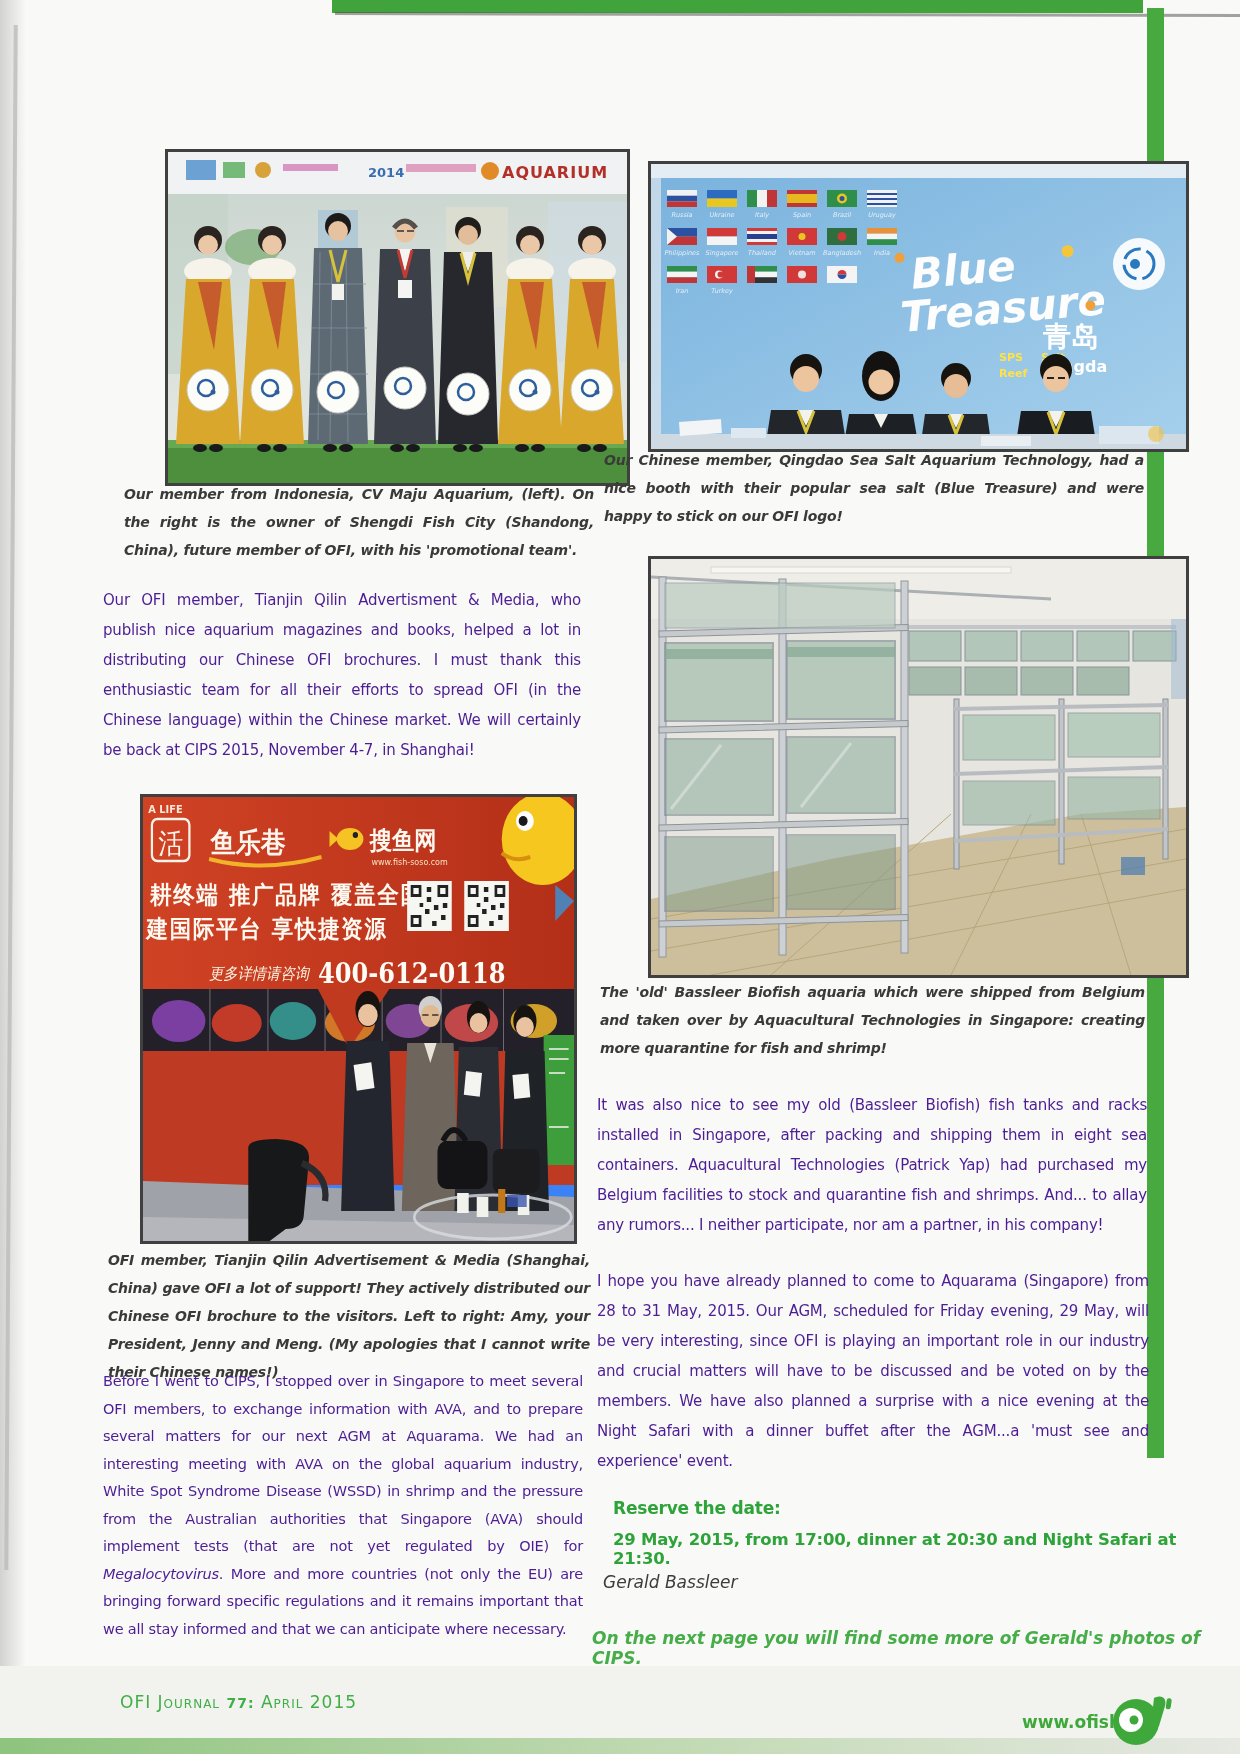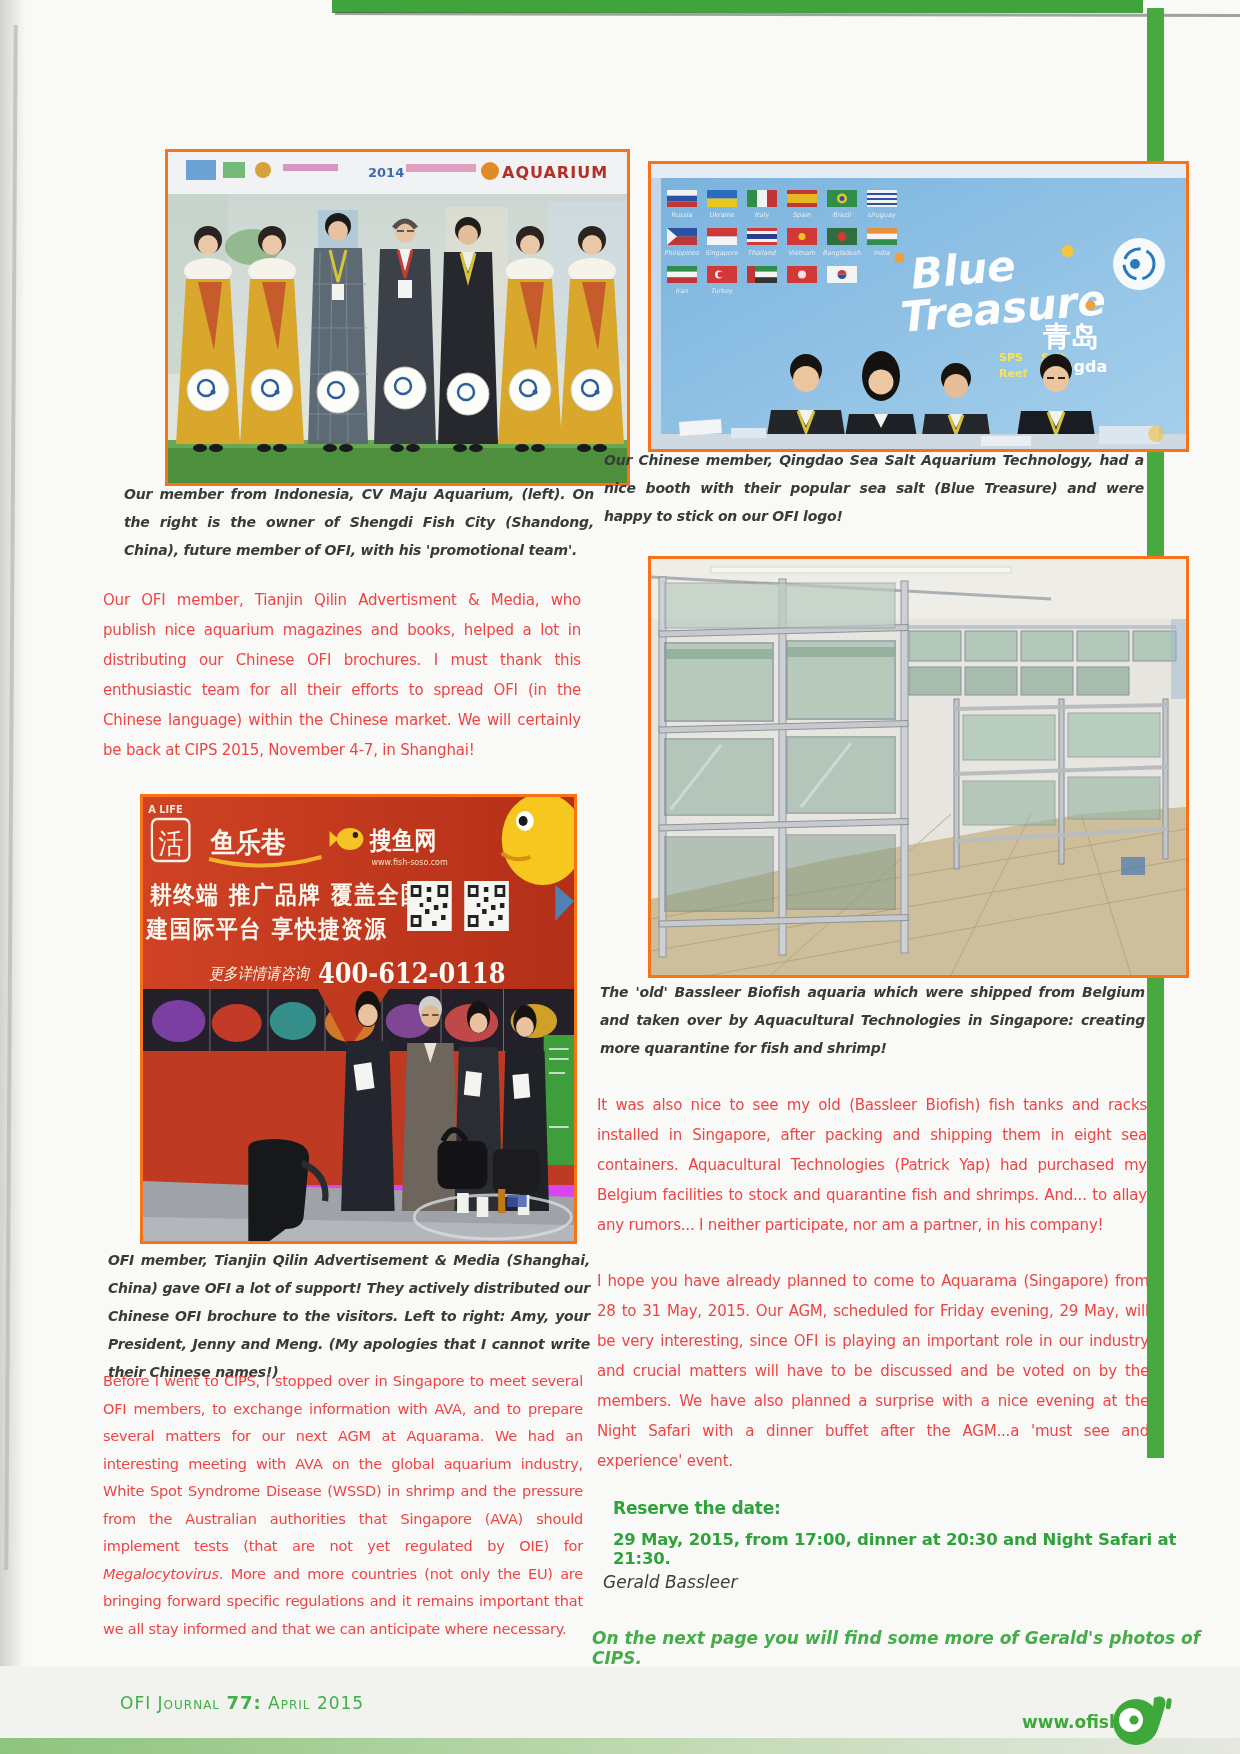--- a/index.html
+++ b/index.html
@@ -6,37 +6,37 @@
   .page{position:relative;width:1240px;height:1754px;background:#f9f9f7;overflow:hidden;
         font-family:"DejaVu Sans",sans-serif;}
   .abs{position:absolute;}
   
   .top-green-bar{left:332px;top:0;width:811px;height:13px;background:#41a33c;}
   .top-shadow{left:335px;top:13px;width:905px;height:3px;background:#4a4a48;opacity:.5;transform:rotate(.12deg);}
   .right-green-bar{left:1147px;top:8px;width:17px;height:1450px;background:#48a940;}
   .left-edge{left:0;top:0;width:26px;height:1754px;background:linear-gradient(90deg,#d2d2d0,rgba(249,249,247,0));}
   .left-edge-line{left:9px;top:25px;width:4px;height:1545px;background:#bcbcba;opacity:.8;transform:rotate(.35deg);}
   
-  .photo{position:absolute;border:3px solid #f97316;box-sizing:border-box;background:#d946ef;}
+  .photo{position:absolute;border:3px solid #404040;box-sizing:border-box;background:#3b82f6;}
   .photo svg{display:block;width:100%;height:100%;}
   
   .cap{position:absolute;font-style:italic;font-weight:600;font-size:14px;line-height:28px;
        color:#3a3a38;text-align:justify;letter-spacing:-.2px;margin:0;}
-  .bt{position:absolute;font-size:15px;line-height:30px;color:#ef4444;text-align:justify;
+  .bt{position:absolute;font-size:15px;line-height:30px;color:#4c1d95;text-align:justify;
       letter-spacing:-.2px;margin:0;}
   .bt i{font-style:italic;}
   .green-bold{position:absolute;font-size:17px;font-weight:700;color:#2ea33a;letter-spacing:-.2px;margin:16px;}
   .signature{position:absolute;font-size:17px;font-style:italic;color:#3c3c3a;margin:6px;}
   .green-note{position:absolute;font-size:17px;font-style:italic;font-weight:700;color:#46ad49;margin:0;}
   
   .footer-strip{left:0;top:1666px;width:1240px;height:88px;background:#f2f3ef;}
   .bottom-band{left:0;top:1738px;width:1240px;height:16px;
        background:linear-gradient(90deg,#8ec47e,#c2dab4 55%,#e6e8e2);}
   .footer-journal{left:120px;top:1692px;font-variant:small-caps;font-size:17px;color:#3faf46;letter-spacing:1px;}
-  .footer-journal b{font-size:18px;text-align:center;}
+  .footer-journal b{font-size:14px;text-align:center;}
   .footer-web{left:1022px;top:1712px;font-size:17px;font-weight:700;color:#3fa83b;}
   .footer-logo{left:1112px;top:1694px;width:62px;height:52px;}
 </style>
 </head>
 <body>
 
 <div class="page">
 
   <div class="abs top-green-bar"></div>
   <div class="abs top-shadow"></div>

